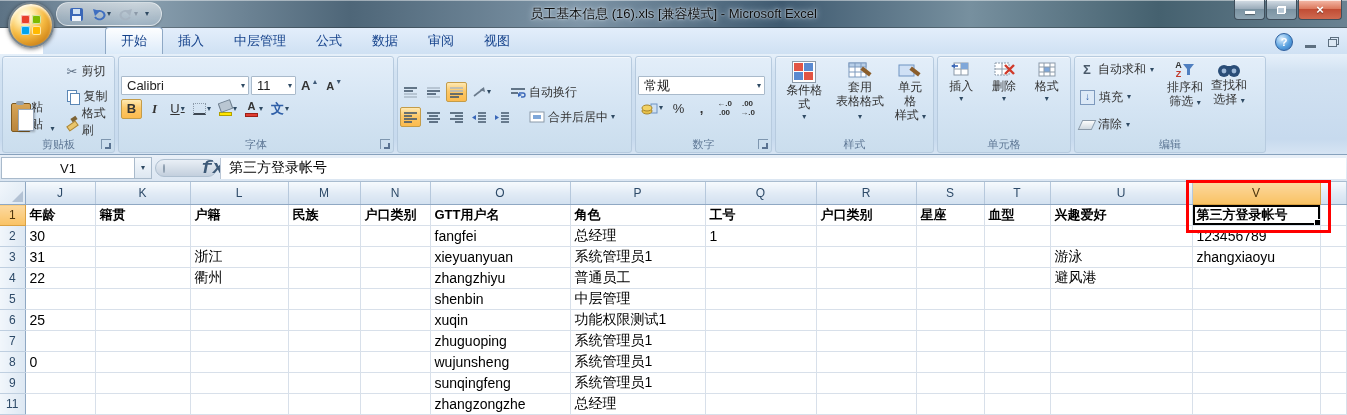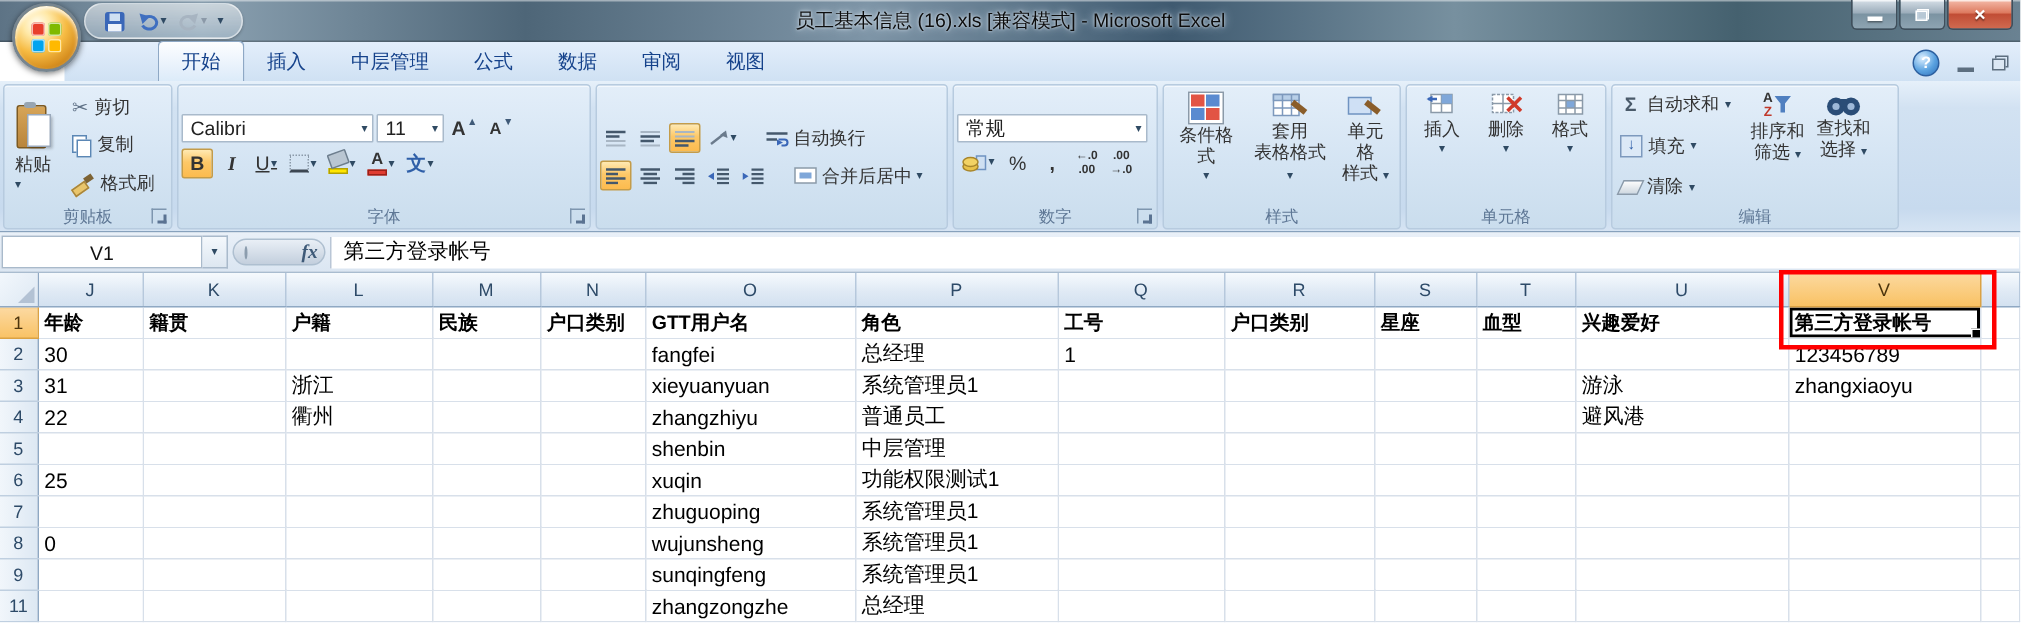--- a/index.html
+++ b/index.html
@@ -56,21 +56,21 @@
   .ribbon{height:101px;background:linear-gradient(#e6f0fa,#d2e2f2 18%,#c7daee 85%,#d6e4f3);
     border-bottom:1px solid #87a1bc;display:flex;gap:3px;padding:2px 2px 1px 2px;box-sizing:border-box;}
   .rgroup{background:linear-gradient(#e3eef9,#d4e4f3 55%,#cadded);border:1px solid #b7cbdf;border-radius:3px;
     box-shadow:inset 0 1px 0 rgba(255,255,255,.6);display:flex;flex-direction:column;box-sizing:border-box;flex:none;}
   .gbody{flex:1;display:flex;padding:2px;}
   .glabel{height:15px;font-size:11px;color:#5e7795;display:flex;align-items:center;justify-content:center;position:relative;}
   .launcher{position:absolute;right:3px;bottom:3px;width:9px;height:9px;border-left:1px solid #7e96af;border-top:1px solid #7e96af;}
   .launcher::after{content:"";position:absolute;right:0;bottom:0;width:4px;height:4px;border-right:2px solid #5a7392;border-bottom:2px solid #5a7392;}
 
   
-  .bigbtn{display:flex;flex-direction:column;align-items:flex-start;justify-content:center;gap:1px;padding:2px 5px;border-radius:3px;font-size:12px;color:#333;}
+  .bigbtn{display:flex;align-items:flex-end;justify-content:center;gap:1px;padding:2px 5px;border-radius:3px;font-size:12px;color:#333;}
   .smallcol{display:flex;flex-direction:column;justify-content:space-around;padding-left:4px;}
   .sbtn{display:flex;align-items:center;gap:4px;font-size:12px;color:#333;height:19px;padding:0 3px;border-radius:2px;}
   .ic-paste{position:relative;width:26px;height:32px;display:block;}
   .ic-paste::before{content:"";position:absolute;left:1px;top:2px;width:18px;height:27px;background:linear-gradient(#d7a558,#b9853c);border:1px solid #7d5a22;border-radius:2px;}
   .ic-paste::after{content:"";position:absolute;left:8px;top:8px;width:14px;height:20px;background:#fff;border:1px solid #9aa9bb;box-shadow:1px 1px 2px rgba(0,0,0,.25);}
   .ic-clip{position:absolute;left:6px;top:0;width:8px;height:4px;background:#97a5b2;border-radius:2px;z-index:2;}
   .ic-scissors{color:#5f7186;font-size:13px;line-height:1;}
   .ic-copy{position:relative;width:13px;height:14px;}
   .ic-copy::before{content:"";position:absolute;left:0;top:0;width:8px;height:10px;background:#fff;border:1px solid #5b87b5;}
   .ic-copy::after{content:"";position:absolute;left:3px;top:3px;width:8px;height:10px;background:#fff;border:1px solid #5b87b5;}
@@ -118,21 +118,21 @@
   .ic-filldown{width:13px;height:13px;border:1px solid #7d99bd;background:#dce9f7;color:#2f5fa8;font-size:10px;font-weight:bold;display:flex;align-items:center;justify-content:center;line-height:1;}
   .ic-eraser{width:12px;height:8px;transform:skewX(-25deg);background:linear-gradient(#fcfcfc,#cfd8e0);border:1px solid #8b9aa9;}
   .az{display:flex;flex-direction:column;font-size:9px;font-weight:bold;color:#333;line-height:1.05;}
 
   
   .fbar{height:27px;background:linear-gradient(#e9f0f8,#dbe6f2);border-bottom:1px solid #a9bccf;display:flex;align-items:center;padding:2px 1px;box-sizing:border-box;}
   .namebox{width:132px;height:20px;background:#fff;border:1px solid #a9bacb;display:flex;align-items:center;justify-content:center;font-size:13px;color:#111;}
   .nb-arrow{width:16px;height:20px;display:flex;align-items:center;justify-content:center;border:1px solid #a9bacb;border-left:none;background:linear-gradient(#f4f8fc,#dde7f1);}
   .fpill{width:62px;height:18px;border-radius:9px;margin:0 3px;background:linear-gradient(#e9eff6,#c3cfdd);border:1px solid #aebfd0;display:flex;align-items:center;padding:0 7px;box-sizing:border-box;gap:14px;}
   .fpill .dot{width:7px;height:7px;border-radius:50%;background:radial-gradient(circle at 35% 30%,#fff,#9fb0c0);border:1px solid #8c9dae;}
-  .fx{font-family:Liberation Serif, serif;font-style:italic;font-weight:bold;font-size:13px;color:#3e5a78;margin-left:22px;}
+  .fx{font-family:Liberation Mono, monospace;font-style:italic;font-weight:bold;font-size:19px;color:#3e5a78;margin-left:22px;}
   .fcontent{flex:1;height:21px;background:#fff;border-left:1px solid #b9c6d6;display:flex;align-items:center;padding-left:8px;font-size:14px;color:#000;}
 
   
   .sheet{position:absolute;left:0;right:0;top:182px;bottom:0;overflow:hidden;background:#fff;}
   table{border-collapse:collapse;table-layout:fixed;}
   thead th{height:22px;padding:0;font-weight:normal;font-size:12px;color:#2d4a68;
     background:linear-gradient(#f6fafd,#e0eaf5 55%,#d3e1f0);border-right:1px solid #b6c8dc;border-bottom:1px solid #8fa8c3;}
   tbody th{height:20px;padding:0;font-weight:normal;font-size:12px;color:#2d4a68;
     background:linear-gradient(90deg,#f1f6fb,#dde8f3);border-right:1px solid #8fa8c3;border-bottom:1px solid #bfcfe0;}
   td{height:20px;padding:0 0 0 4px;border-right:1px solid #d8e0ea;border-bottom:1px solid #d8e0ea;

